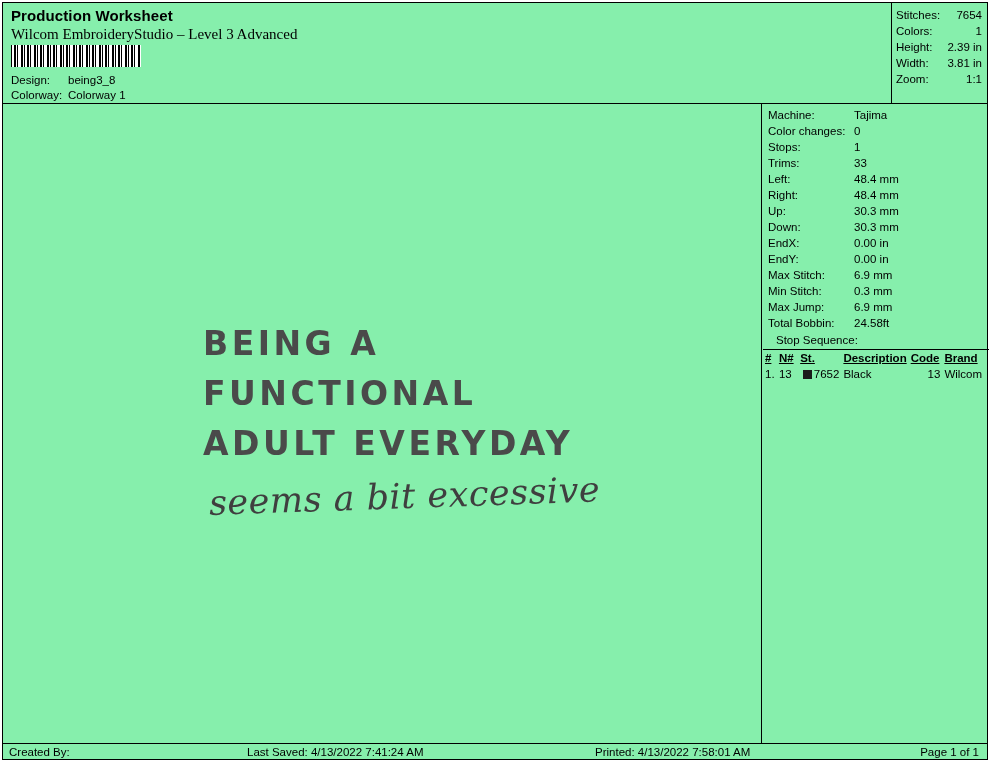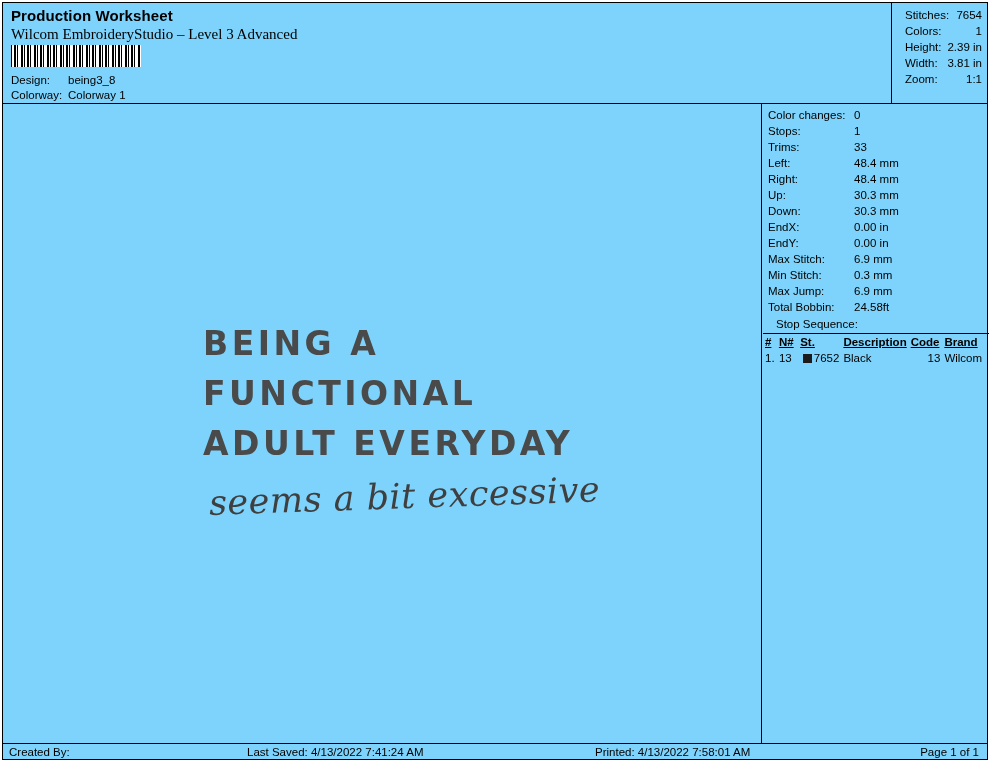--- a/index.html
+++ b/index.html
@@ -13,21 +13,21 @@
     font-size: 11px;
     color: #000;
     position: relative;
     overflow: hidden;
   }
   .sheet {
     position: absolute;
     left: 2px; top: 2px;
     width: 986px; height: 758px;
     border: 1px solid #000;
-    background: #7dd3fc;
+    background: #86efac;
   }
   
   .header {
     position: absolute; left: 0; top: 0;
     width: 100%; height: 101px;
     border-bottom: 1px solid #000;
   }
   .header-left {
     position: absolute; left: 0; top: 0;
     width: 890px; height: 100%;
@@ -57,21 +57,21 @@
     display: flex;
     line-height: 15px;
     font-size: 11.5px;
   }
   .meta-label { width: 57px; }
   .meta-value { }
   .header-right {
     position: absolute; right: 0; top: 0;
     width: 96px; height: 100%;
     border-left: 1px solid #000;
-    padding: 4px 5px 4px 13px;
+    padding: 4px 5px 4px 4px;
   }
   .hr-row {
     display: flex;
     justify-content: space-between;
     line-height: 16px;
     font-size: 11.5px;
     white-space: nowrap;
   }
   .hr-row .k { padding-right: 6px; }
   
@@ -227,20 +227,24 @@
     <div class="artwork">
       <div class="art-line">BEING A</div>
       <div class="art-line">FUNCTIONAL</div>
       <div class="art-line">ADULT EVERYDAY</div>
       <div class="art-script">seems a bit excessive</div>
     </div>
   </div>
 
   <div class="info">
 
+    <div class="info-row">
+      <div class="info-key">Machine:</div>
+      <div class="info-val">Tajima</div>
+    </div>
     <div class="info-row">
       <div class="info-key">Color changes:</div>
       <div class="info-val">0</div>
     </div>
     <div class="info-row">
       <div class="info-key">Stops:</div>
       <div class="info-val">1</div>
     </div>
     <div class="info-row">
       <div class="info-key">Trims:</div>

